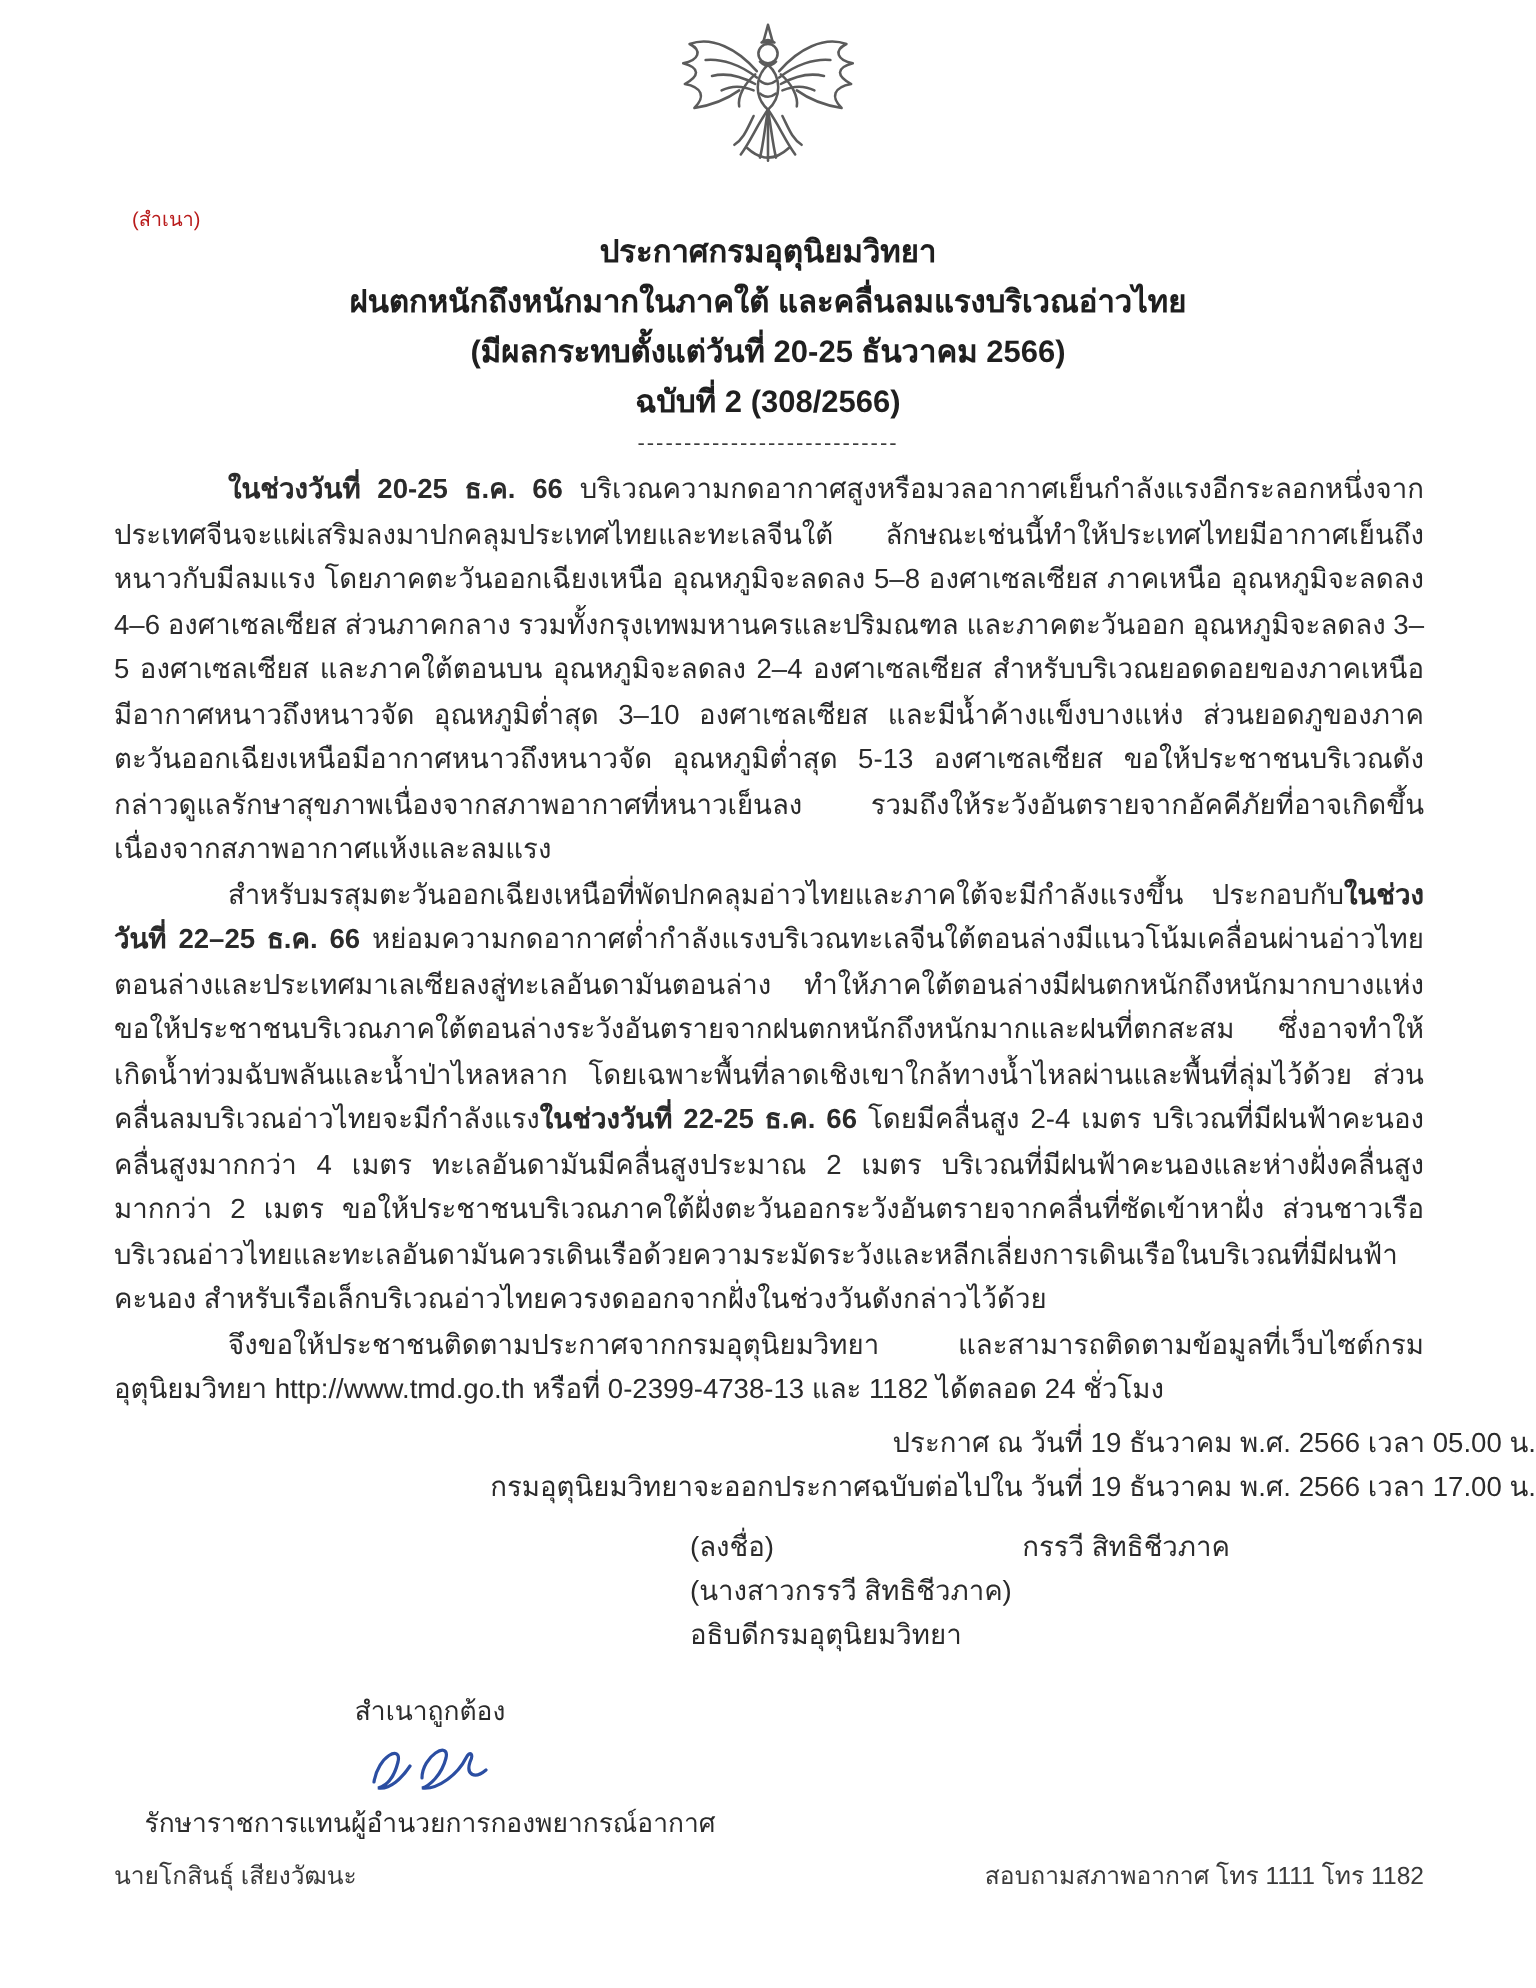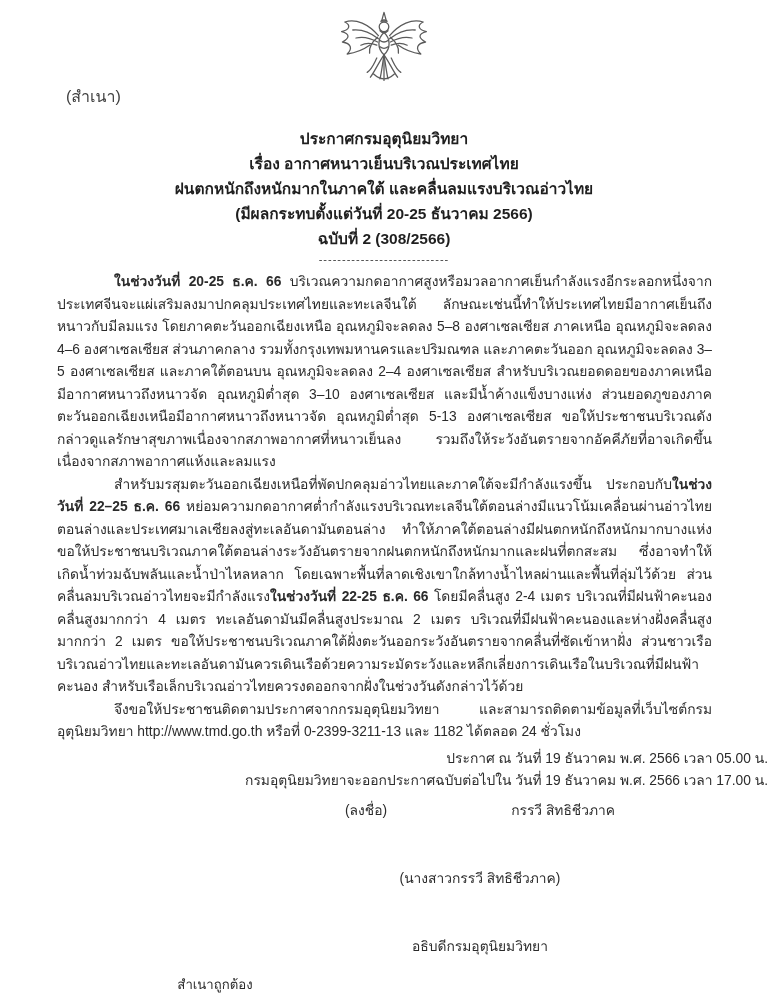--- a/index.html
+++ b/index.html
@@ -7,29 +7,29 @@
     position:relative;
     width:768px;height:994px;
     margin:0 auto;
     background:#ffffff;
     overflow:hidden;
     font-family:"Liberation Sans","DejaVu Sans",sans-serif;
     color:#2e2e2e;
     box-sizing:border-box;
   }
   .copy-label{
-    position:absolute;left:66px;top:84px;
-    font-size:16px;color:#404040;
+    position:absolute;left:66px;top:102px;
+    font-size:10px;color:#b91c1c;
   }
   .emblem-wrap{
     padding-top:10px;
     display:flex;justify-content:center;
   }
   .heading{
-    margin-top:24px;
+    margin-top:12px;
     text-align:center;
     font-weight:bold;
     font-size:15.5px;
     line-height:25px;
     color:#1f1f1f;
   }
   .heading div{white-space:nowrap;}
   .divider{
     text-align:center;
     font-size:11px;
@@ -54,21 +54,21 @@
     color:#2b2b2b;
   }
   .sig-block{
     margin:8px 0 0 345px;
     width:270px;
     font-size:13.8px;
     line-height:22px;
     color:#2b2b2b;
   }
   .sig-line1{display:flex;gap:28px;justify-content:space-between;}
-  .sig-center{text-align:center;margin-top:46px;}
+  .sig-center{}
   .certify-block{
     margin:16px 0 0 30px;
     width:370px;
     text-align:center;
     font-size:13.2px;
     line-height:22px;
     color:#2b2b2b;
   }
   .certify-sig{height:34px;display:flex;justify-content:center;align-items:center;}
   .footer{
@@ -125,31 +125,30 @@
         <path d="M52 80 Q65 92 78 80"></path>
 
         <path d="M56 60 C52 68 50 74 44 78"></path>
         <path d="M74 60 C78 68 80 74 86 78"></path>
       </svg>
     </span>
   </div>
 
   <div class="heading">
     <div>ประกาศกรมอุตุนิยมวิทยา</div>
-    <div>เรื่อง อากาศหนาวเย็นบริเวณประเทศไทย</div>
     <div>ฝนตกหนักถึงหนักมากในภาคใต้ และคลื่นลมแรงบริเวณอ่าวไทย</div>
     <div>(มีผลกระทบตั้งแต่วันที่ 20-25 ธันวาคม 2566)</div>
     <div>ฉบับที่ 2 (308/2566)</div>
   </div>
   <div class="divider">----------------------------</div>
 
   <div class="body-text">
     <p><span class="b">ในช่วงวันที่ 20-25 ธ.ค. 66</span><span> บริเวณความกดอากาศสูงหรือมวลอากาศเย็นกำลังแรงอีกระลอกหนึ่งจากประเทศจีนจะแผ่เสริมลงมาปกคลุมประเทศไทยและทะเลจีนใต้ ลักษณะเช่นนี้ทำให้ประเทศไทยมีอากาศเย็นถึงหนาวกับมีลมแรง โดยภาคตะวันออกเฉียงเหนือ อุณหภูมิจะลดลง 5–8 องศาเซลเซียส ภาคเหนือ อุณหภูมิจะลดลง 4–6 องศาเซลเซียส ส่วนภาคกลาง รวมทั้งกรุงเทพมหานครและปริมณฑล และภาคตะวันออก อุณหภูมิจะลดลง 3–5 องศาเซลเซียส และภาคใต้ตอนบน อุณหภูมิจะลดลง 2–4 องศาเซลเซียส สำหรับบริเวณยอดดอยของภาคเหนือมีอากาศหนาวถึงหนาวจัด อุณหภูมิต่ำสุด 3–10 องศาเซลเซียส และมีน้ำค้างแข็งบางแห่ง ส่วนยอดภูของภาคตะวันออกเฉียงเหนือมีอากาศหนาวถึงหนาวจัด อุณหภูมิต่ำสุด 5-13 องศาเซลเซียส ขอให้ประชาชนบริเวณดังกล่าวดูแลรักษาสุขภาพเนื่องจากสภาพอากาศที่หนาวเย็นลง รวมถึงให้ระวังอันตรายจากอัคคีภัยที่อาจเกิดขึ้นเนื่องจากสภาพอากาศแห้งและลมแรง</span></p>
     <p><span>สำหรับมรสุมตะวันออกเฉียงเหนือที่พัดปกคลุมอ่าวไทยและภาคใต้จะมีกำลังแรงขึ้น ประกอบกับ</span><span class="b">ในช่วงวันที่ 22–25 ธ.ค. 66</span><span> หย่อมความกดอากาศต่ำกำลังแรงบริเวณทะเลจีนใต้ตอนล่างมีแนวโน้มเคลื่อนผ่านอ่าวไทยตอนล่างและประเทศมาเลเซียลงสู่ทะเลอันดามันตอนล่าง ทำให้ภาคใต้ตอนล่างมีฝนตกหนักถึงหนักมากบางแห่ง ขอให้ประชาชนบริเวณภาคใต้ตอนล่างระวังอันตรายจากฝนตกหนักถึงหนักมากและฝนที่ตกสะสม ซึ่งอาจทำให้เกิดน้ำท่วมฉับพลันและน้ำป่าไหลหลาก โดยเฉพาะพื้นที่ลาดเชิงเขาใกล้ทางน้ำไหลผ่านและพื้นที่ลุ่มไว้ด้วย ส่วนคลื่นลมบริเวณอ่าวไทยจะมีกำลังแรง</span><span class="b">ในช่วงวันที่ 22-25 ธ.ค. 66</span><span> โดยมีคลื่นสูง 2-4 เมตร บริเวณที่มีฝนฟ้าคะนองคลื่นสูงมากกว่า 4 เมตร ทะเลอันดามันมีคลื่นสูงประมาณ 2 เมตร บริเวณที่มีฝนฟ้าคะนองและห่างฝั่งคลื่นสูงมากกว่า 2 เมตร ขอให้ประชาชนบริเวณภาคใต้ฝั่งตะวันออกระวังอันตรายจากคลื่นที่ซัดเข้าหาฝั่ง ส่วนชาวเรือบริเวณอ่าวไทยและทะเลอันดามันควรเดินเรือด้วยความระมัดระวังและหลีกเลี่ยงการเดินเรือในบริเวณที่มีฝนฟ้าคะนอง สำหรับเรือเล็กบริเวณอ่าวไทยควรงดออกจากฝั่งในช่วงวันดังกล่าวไว้ด้วย</span></p>
-    <p>จึงขอให้ประชาชนติดตามประกาศจากกรมอุตุนิยมวิทยา และสามารถติดตามข้อมูลที่เว็บไซต์กรมอุตุนิยมวิทยา http://www.tmd.go.th หรือที่ 0-2399-3211-13 และ 1182 ได้ตลอด 24 ชั่วโมง</p>
+    <p>จึงขอให้ประชาชนติดตามประกาศจากกรมอุตุนิยมวิทยา และสามารถติดตามข้อมูลที่เว็บไซต์กรมอุตุนิยมวิทยา http://www.tmd.go.th หรือที่ 0-2399-4738-13 และ 1182 ได้ตลอด 24 ชั่วโมง</p>
   </div>
 
   <div class="issued">
     <div>ประกาศ ณ วันที่ 19 ธันวาคม พ.ศ. 2566 เวลา 05.00 น.</div>
     <div>กรมอุตุนิยมวิทยาจะออกประกาศฉบับต่อไปใน วันที่ 19 ธันวาคม พ.ศ. 2566 เวลา 17.00 น.</div>
   </div>
 
   <div class="sig-block">
     <div class="sig-line1">
       <span>(ลงชื่อ)</span>

